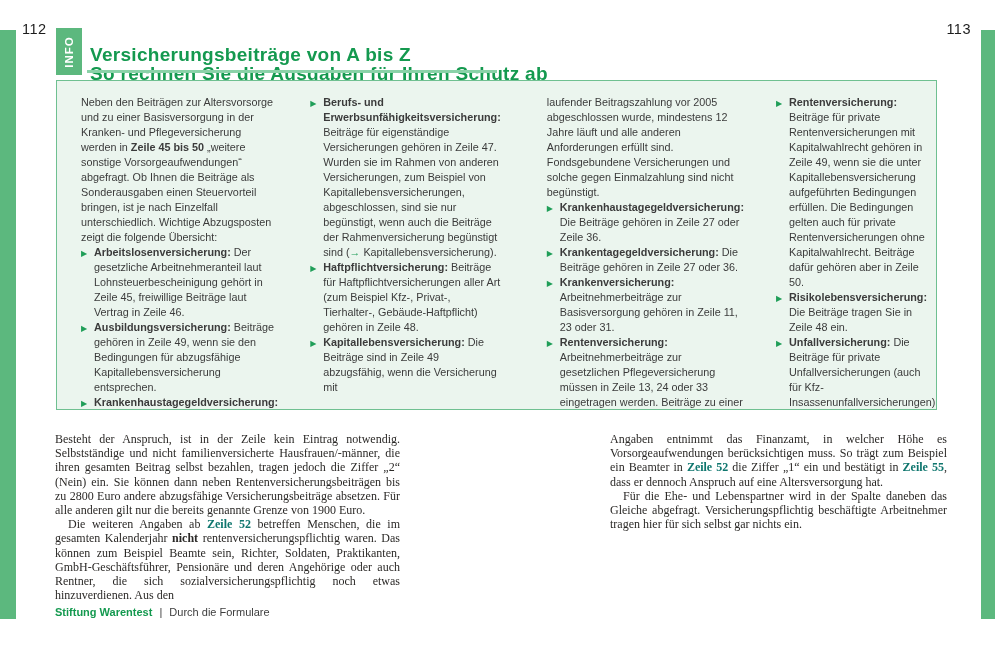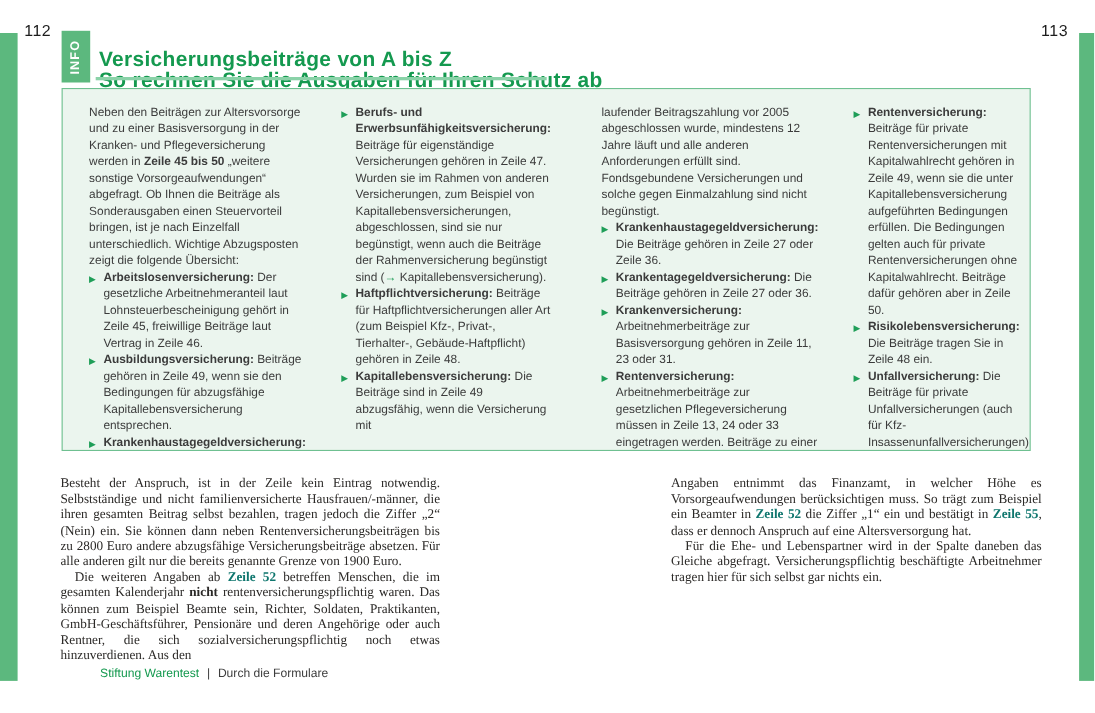--- a/index.html
+++ b/index.html
@@ -48,21 +48,21 @@
   .body-col {
     position: absolute; top: 432px;
     font-family: "Liberation Serif", serif; font-size: 12px; line-height: 14.2px;
     color: #2b2927; text-align: justify;
   }
   .body-col.left  { left: 55px; width: 345px; }
   .body-col.right { left: 610px; width: 337px; }
   .body-col p { margin: 0; }
   .body-col p.indent { text-indent: 13px; }
   .page-footer { position: absolute; left: 55px; top: 606px; font-size: 11px; color: #3d3d3d; }
-  .brand { color: #14994f; font-weight: normal; margin-left: 36px; }
+  .brand { color: #14994f; font-weight: bold; }
   .sep { margin: 0 4px; color: #3d3d3d; }
 </style>
 </head>
 <body>
 
 <div class="spread">
 
   <div class="edge-bar left"></div>
   <div class="edge-bar right"></div>
 

